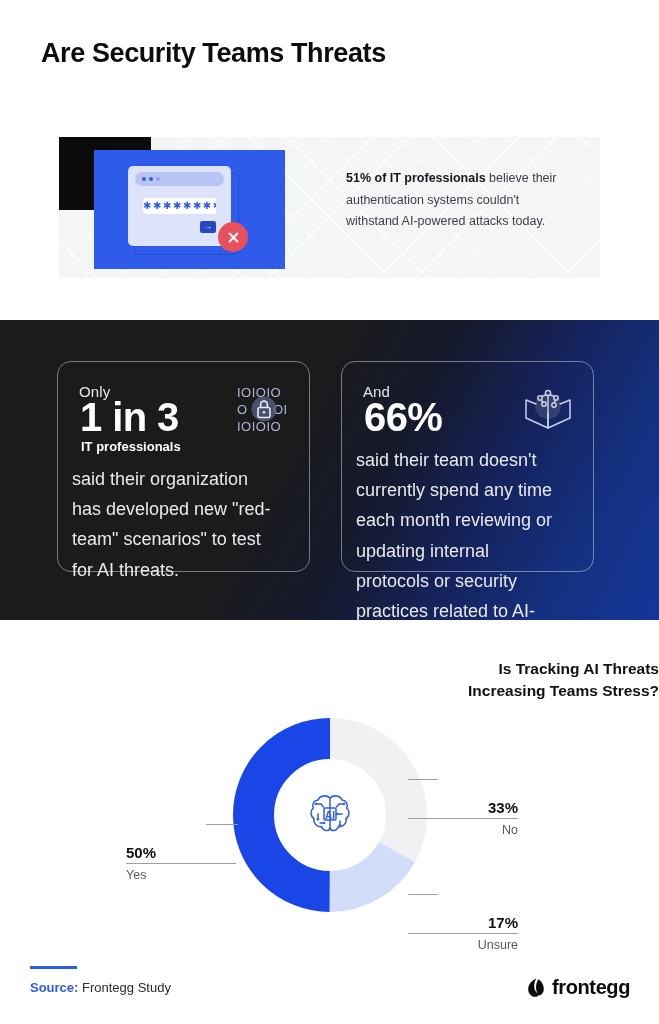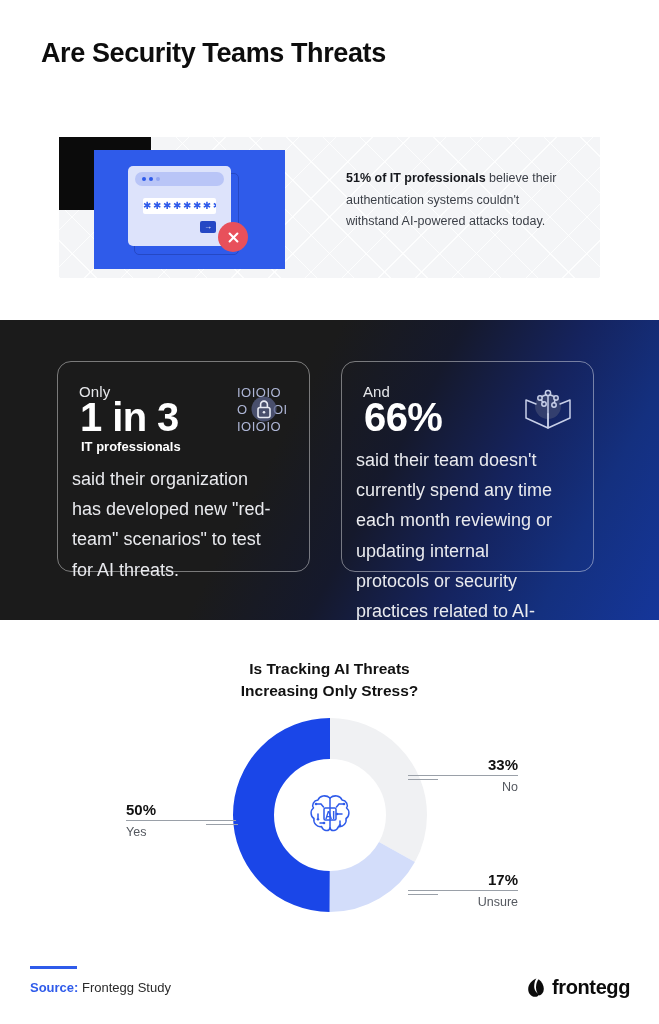--- a/index.html
+++ b/index.html
@@ -223,38 +223,39 @@
     left: 0;
     top: 658px;
     width: 659px;
     text-align: center;
   }
   #chart-title .chart-title-line {
     font-size: 15.5px;
     font-weight: bold;
     line-height: 1.42;
     color: #111111;
+    text-align: right;
   }
   #donut-wrap {
     position: absolute;
     left: 233px;
     top: 718px;
     width: 194px;
     height: 194px;
   }
   #donut-icon {
     position: absolute;
     left: 50%;
     top: 50%;
     transform: translate(-50%, -50%);
     width: 54px;
     height: 54px;
   }
 
-  .chart-label { position: absolute; }
+  .chart-label { position: absolute; margin-top: 43px; }
   .chart-label .pct {
     font-size: 15px;
     font-weight: bold;
     color: #111111;
     line-height: 1.25;
   }
   .chart-label .name {
     font-size: 12.5px;
     color: #54585f;
     line-height: 1.3;
@@ -390,21 +391,21 @@
           <path d="M26.2 10.6 L21.6 12.8 M29.9 10.7 L34.3 12.6 M21.2 16 L23.2 18.4 M35 16 L34.2 18.9"></path>
         </g>
       </svg>
     </div>
   </div>
 
 </div>
 
 <div id="chart-title">
   <div class="chart-title-line">Is Tracking AI Threats</div>
-  <div class="chart-title-line">Increasing Only Stress?</div>
+  <div class="chart-title-line">Increasing Teams Stress?</div>
 </div>
 
 <div id="donut-wrap">
   <svg viewBox="0 0 194 194" width="194" height="194" aria-hidden="true">
 
     <g id="donut-slices" fill="none" stroke-width="41">
 
       <circle cx="97" cy="97" r="76.5" stroke="#f0f1f3" stroke-dasharray="158.6 322.0" stroke-dashoffset="0" transform="rotate(-90 97 97)"></circle>
 
       <circle cx="97" cy="97" r="76.5" stroke="#d3ddfa" stroke-dasharray="81.7 399.0" stroke-dashoffset="-158.6" transform="rotate(-90 97 97)"></circle>

